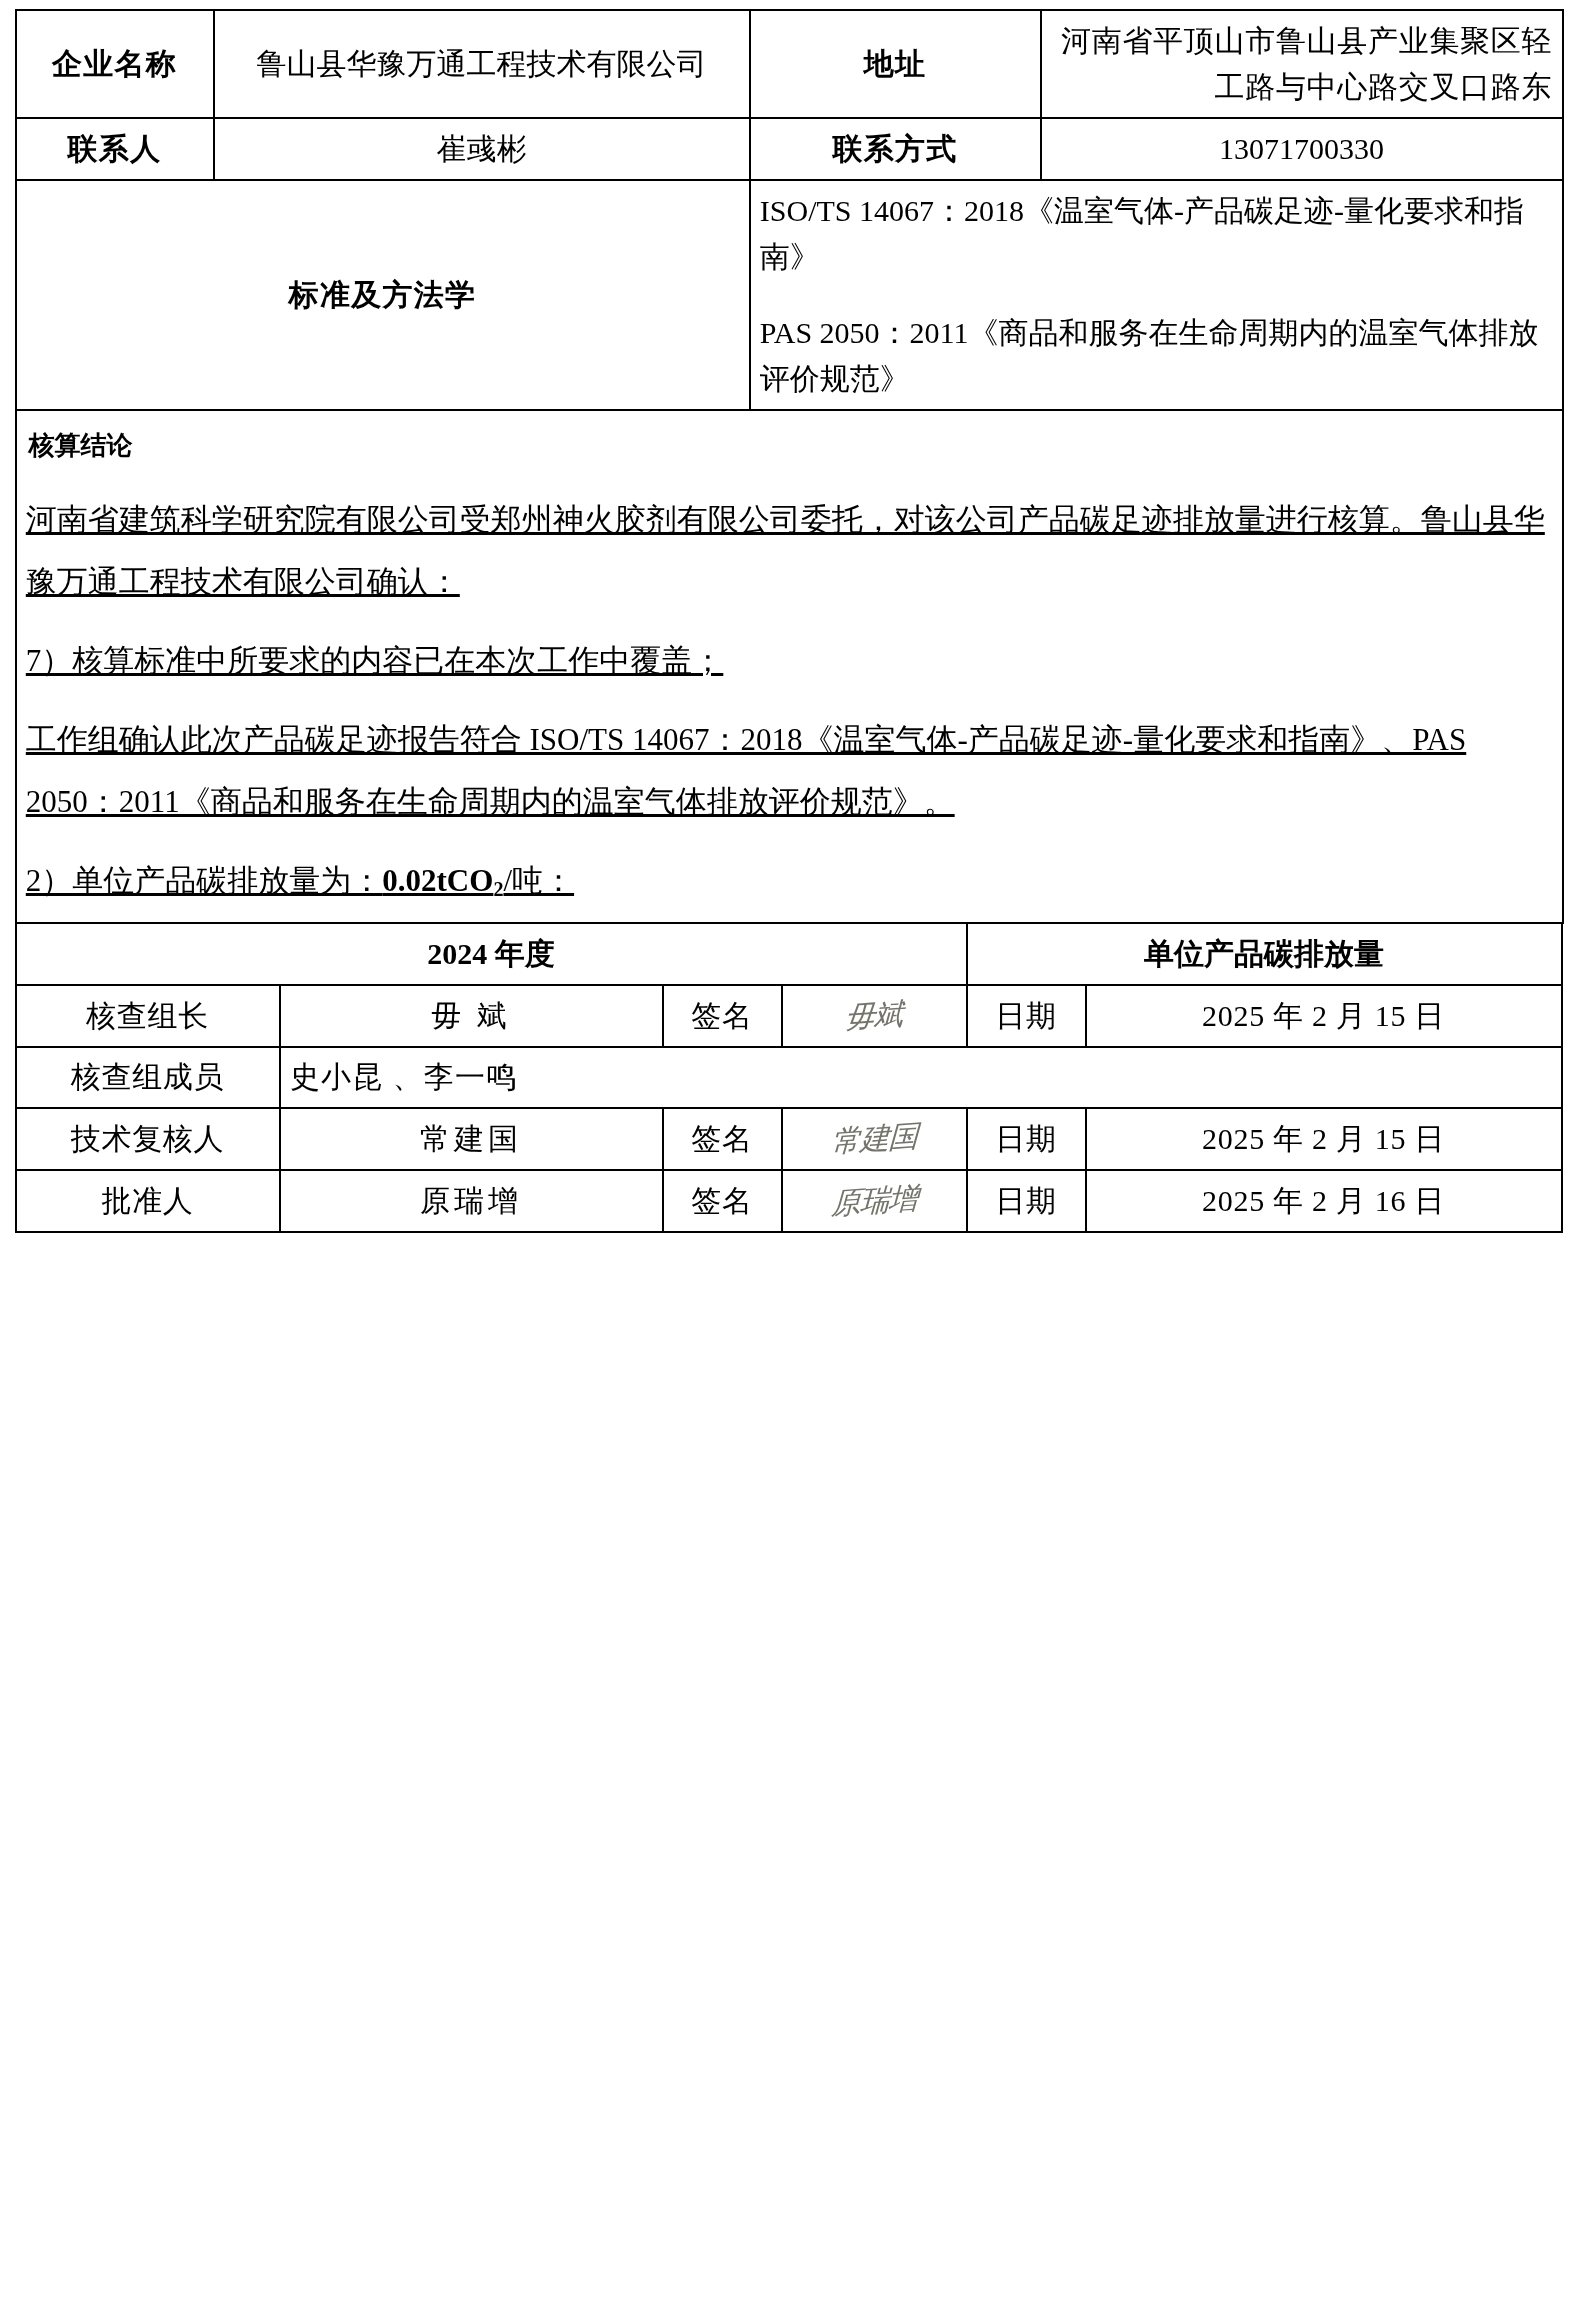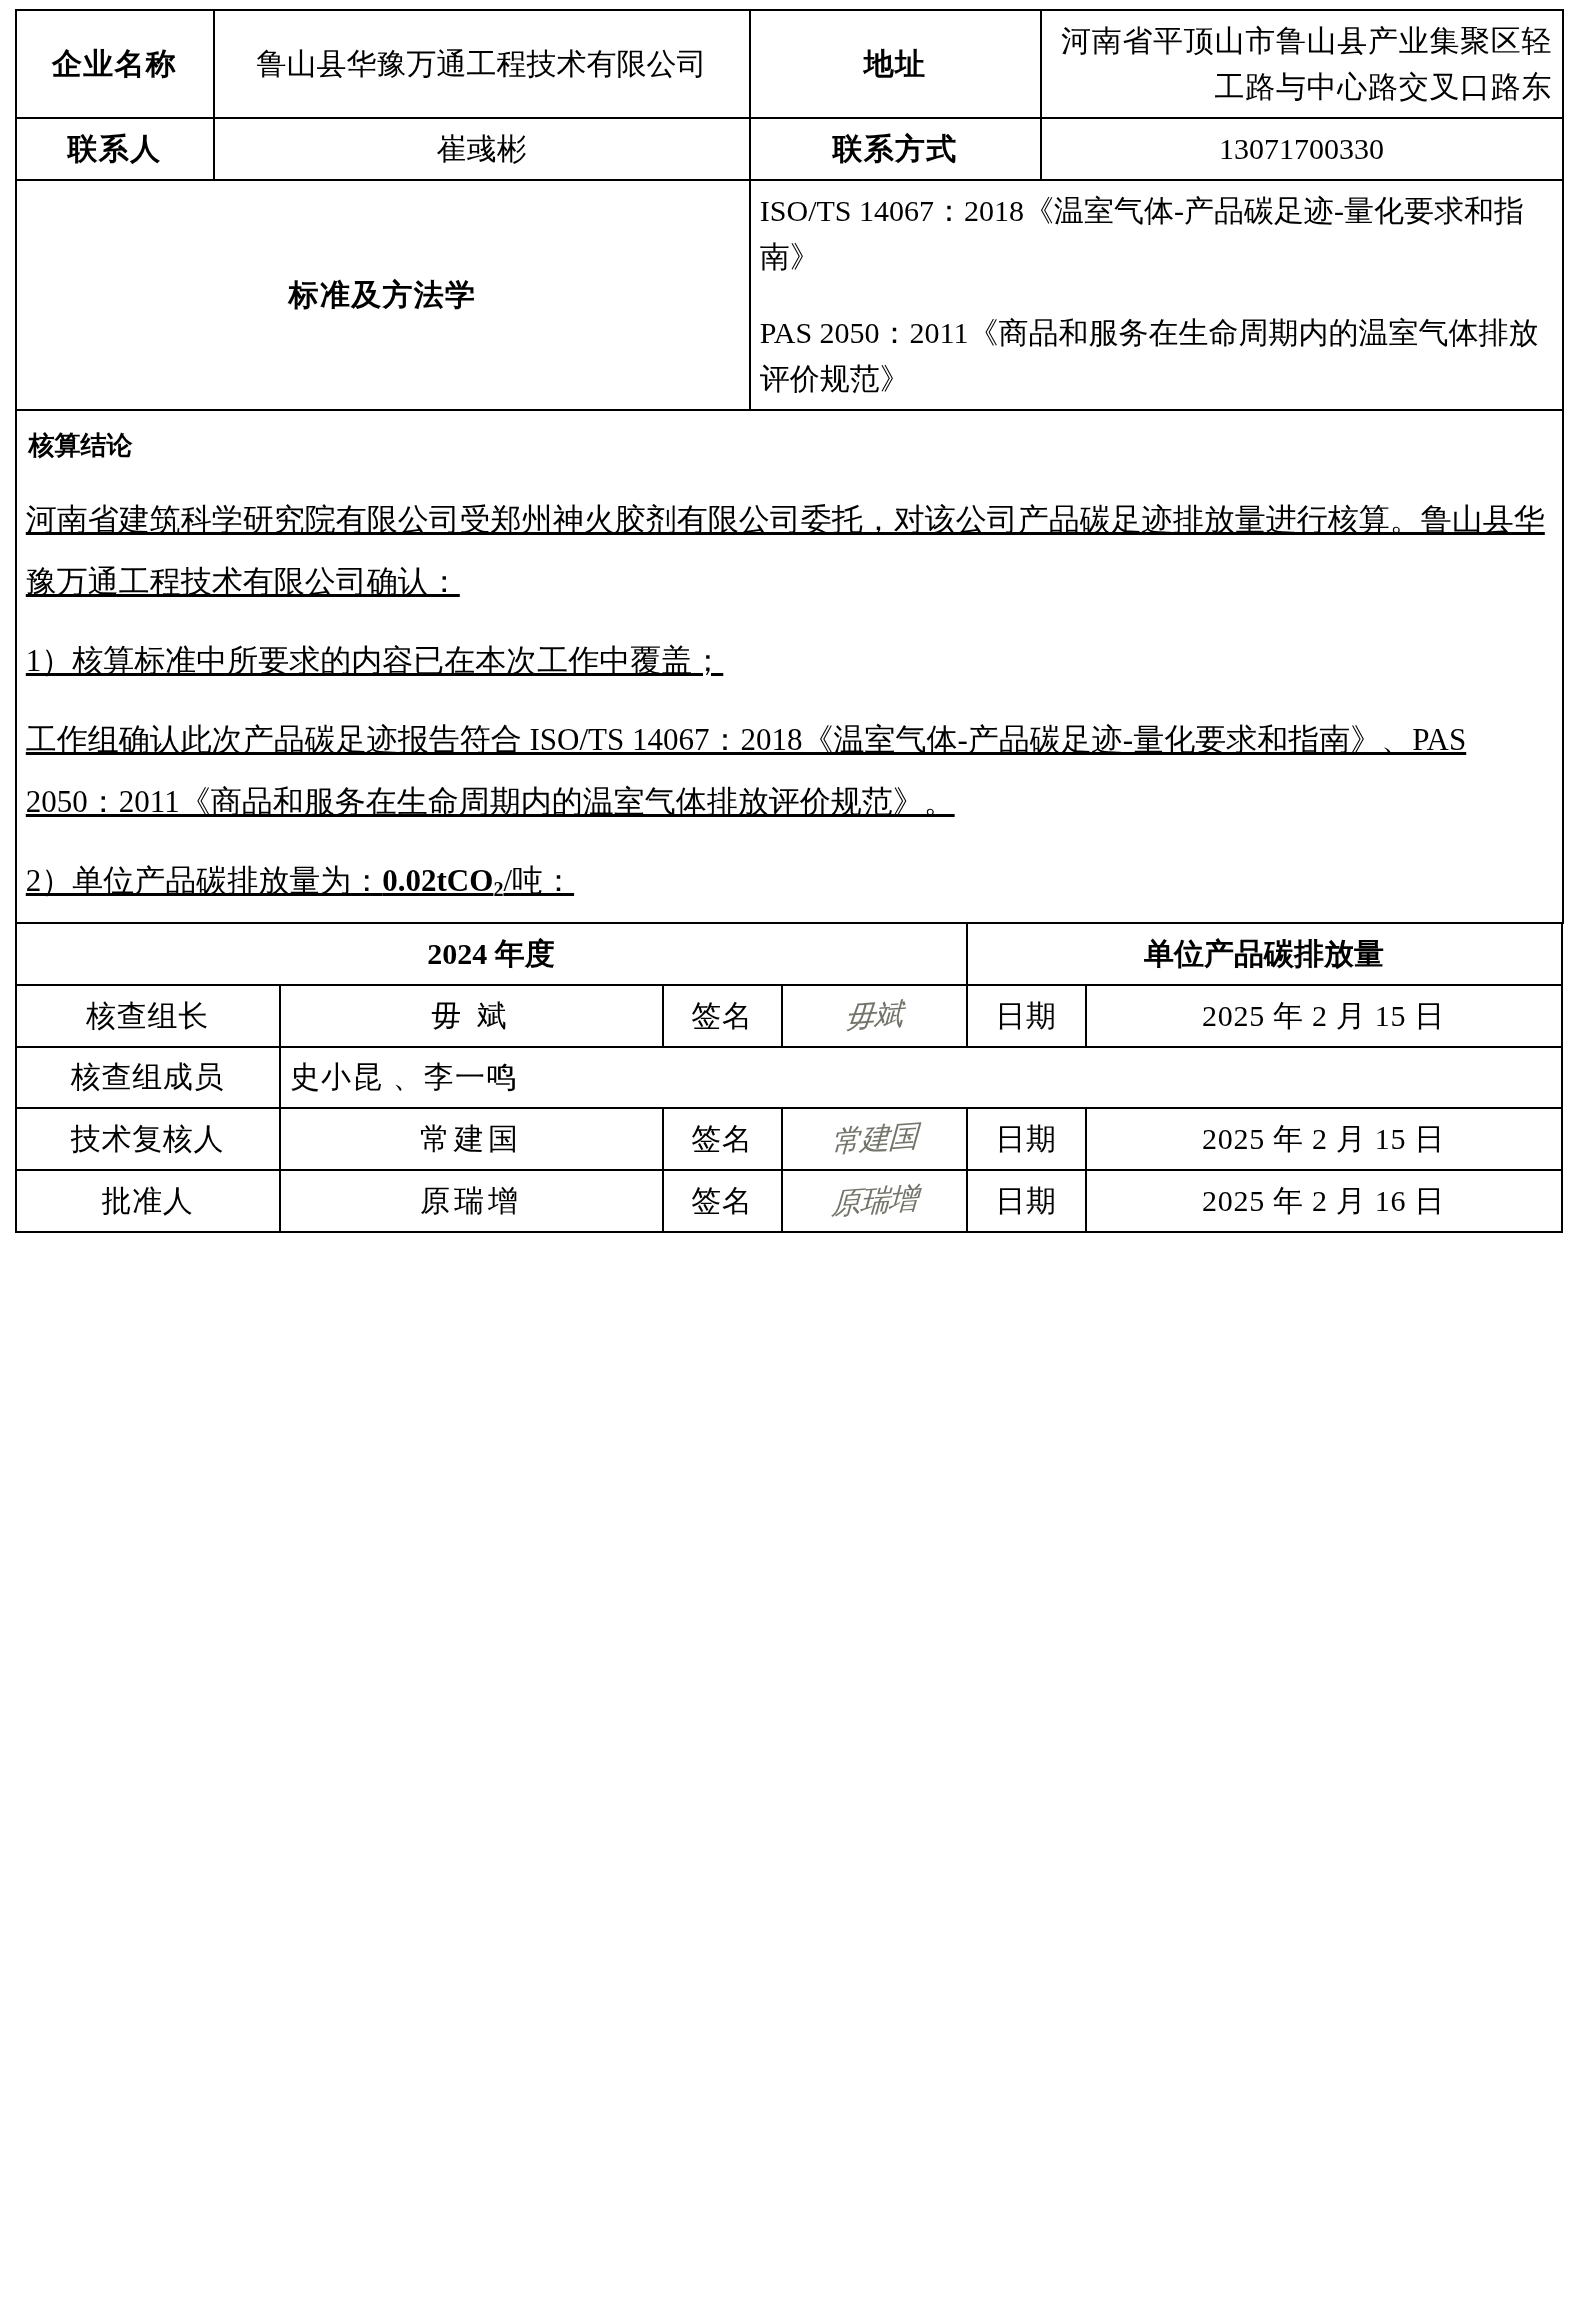--- a/index.html
+++ b/index.html
@@ -130,21 +130,21 @@
         <td class="lbl" colspan="2">标准及方法学</td>
         <td class="std-cell" colspan="2">
           <p>ISO/TS 14067：2018《温室气体-产品碳足迹-量化要求和指南》</p>
           <p>PAS 2050：2011《商品和服务在生命周期内的温室气体排放评价规范》</p>
         </td>
       </tr>
       <tr>
         <td class="concl-cell" colspan="4">
           <div class="concl-title">核算结论</div>
           <p class="indent">河南省建筑科学研究院有限公司受郑州神火胶剂有限公司委托，对该公司产品碳足迹排放量进行核算。鲁山县华豫万通工程技术有限公司确认：</p>
-          <p class="indent">1）核算标准中所要求的内容已在本次工作中覆盖；</p>
+          <p class="indent">7）核算标准中所要求的内容已在本次工作中覆盖；</p>
           <p class="indent">工作组确认此次产品碳足迹报告符合 ISO/TS 14067：2018《温室气体-产品碳足迹-量化要求和指南》、PAS 2050：2011《商品和服务在生命周期内的温室气体排放评价规范》。</p>
           <p class="indent">
             <span>2）单位产品碳排放量为：</span><span class="bold">0.02tCO</span><sub class="bold">2</sub><span>/吨：</span>
           </p>
         </td>
       </tr>
     </tbody>
   </table>
 
   <table class="doc tbl2" style="margin-top:-2px">

